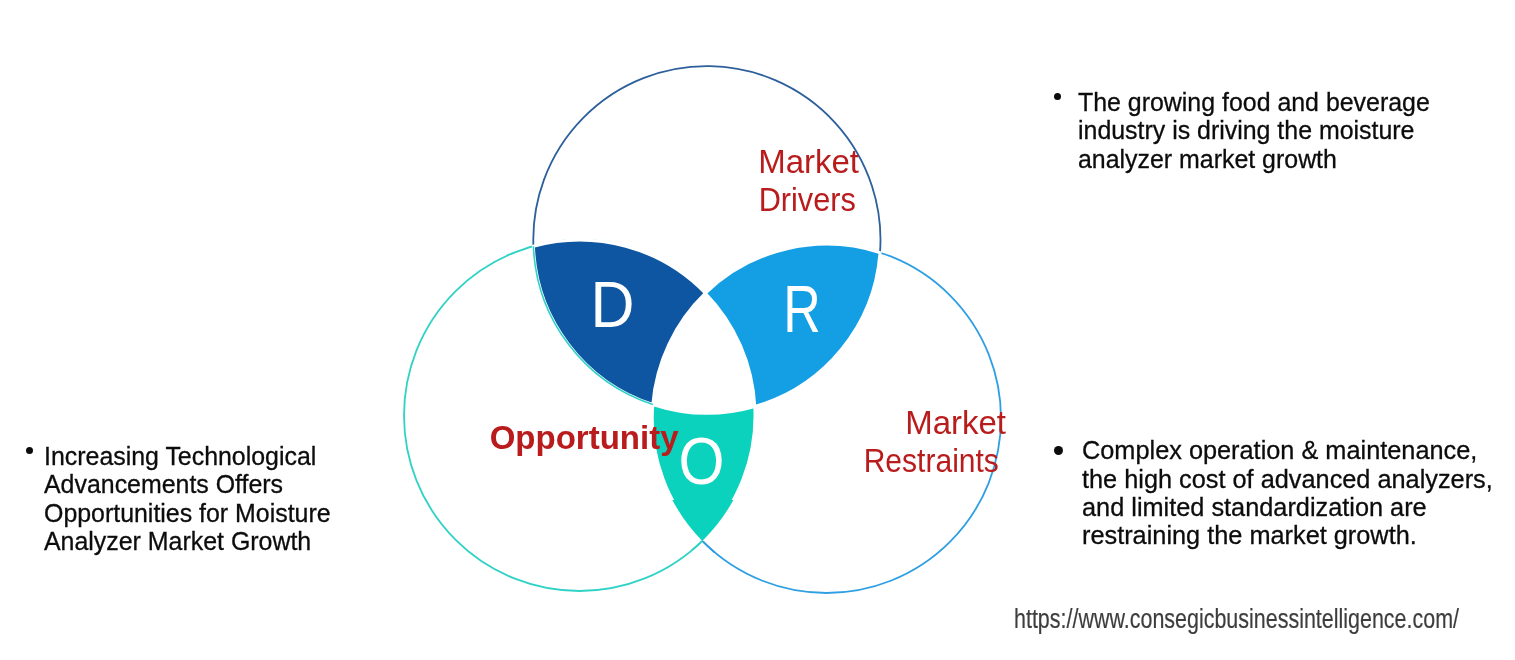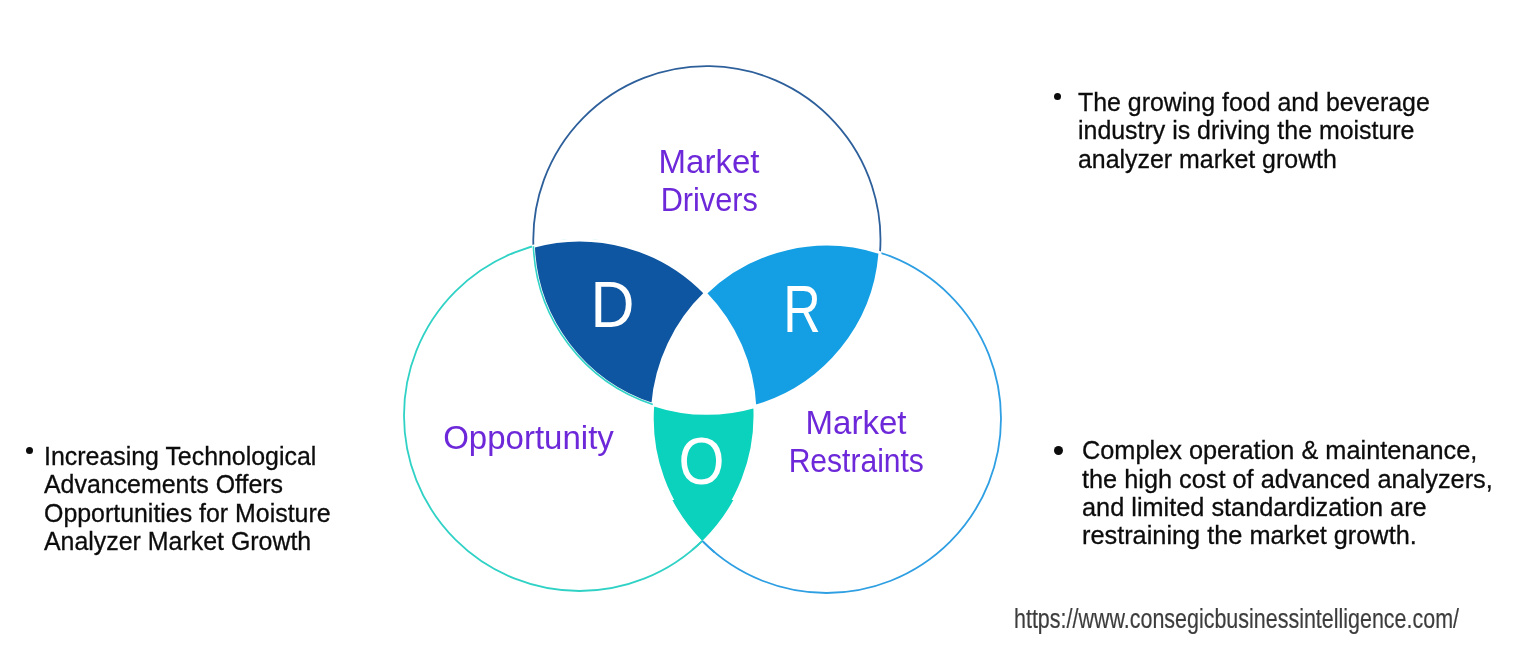--- a/index.html
+++ b/index.html
@@ -1,18 +1,18 @@
 <!DOCTYPE html>
 <html><head><meta charset="utf-8">
 <style>
   html,body { margin:0; padding:0; background:#ffffff; }
   body { width:1515px; height:660px; position:relative; overflow:hidden;
          font-family:"Liberation Sans", sans-serif; }
-  .lbl { position:absolute; color:#6d28d9; font-size:33px; line-height:38px;
-          text-align:center; white-space:nowrap; }
+  .lbl { position:absolute; color:#b91c1c; font-size:33px; line-height:38px;
+          text-align:right; white-space:nowrap; }
   .lbl span { display:inline-block; }
   .blt { position:absolute; background:#0c0c0c; border-radius:50%; }
   .txt { position:absolute; color:#0c0c0c; font-size:26.5px; line-height:28.3px; -webkit-text-stroke:0.3px #0c0c0c;
           white-space:nowrap; transform:scaleX(0.94); transform-origin:left top; }
 </style></head>
 <body>
 <svg width="1515" height="660" viewBox="0 0 1515 660" style="position:absolute;left:0;top:0">
   <circle cx="579.5" cy="415.5" r="175.5" fill="none" stroke="#30d2c6" stroke-width="1.8"></circle>
   <circle cx="826.6" cy="418.6" r="174.4" fill="none" stroke="#2f9fe3" stroke-width="1.8"></circle>
   <path d="M 533.4 246.2 A 173.6 173.6 0 1 1 880.0 252.6" fill="none" stroke="#2d5f9b" stroke-width="1.8"></path>
@@ -25,21 +25,21 @@
   <path d="M 652.8 404.5 A 173.6 173.6 0 0 0 754.8 406.5 A 175.5 175.5 0 0 1 702.3 540.9 A 174.4 174.4 0 0 1 652.8 404.5 Z" fill="#0bd2bc" clip-path="url(#tip)"></path>
   <path d="M 533.4 246.2 A 173.6 173.6 0 0 0 652.8 404.5" fill="none" stroke="#30d2c6" stroke-width="1.6"></path>
   <path d="M 702.3 540.9 A 175.5 175.5 0 0 1 692.3 549.9" fill="none" stroke="#30d2c6" stroke-width="1.8"></path>
   <path d="M 702.3 540.9 A 174.4 174.4 0 0 0 714.5 552.2" fill="none" stroke="#2f9fe3" stroke-width="1.8"></path>
   <text x="612.6" y="327" font-size="65" fill="#ffffff" text-anchor="middle" textLength="44" lengthAdjust="spacingAndGlyphs">D</text>
   <text x="802" y="332" font-size="66" fill="#ffffff" text-anchor="middle" textLength="37.5" lengthAdjust="spacingAndGlyphs">R</text>
   <text x="701.5" y="483.5" font-size="67" fill="#ffffff" text-anchor="middle" textLength="46" lengthAdjust="spacingAndGlyphs">O</text>
 </svg>
 
 <div class="lbl" style="left:559px; top:142.6px; width:300px;">Market<br><span style="transform:scaleX(0.93)">Drivers</span></div>
-<div class="lbl" style="left:378.5px; top:418.6px; width:300px;">Opportunity</div>
+<div class="lbl" style="left:378.5px; top:418.6px; width:300px;font-weight:bold;">Opportunity</div>
 <div class="lbl" style="left:706px; top:403.6px; width:300px;">Market<br><span style="transform:scaleX(0.91)">Restraints</span></div>
 
 <div class="blt" style="left:26px; top:447px; width:7px; height:7px;"></div>
 <div class="txt" style="left:43.5px; top:442.2px;">Increasing Technological<br>Advancements Offers<br>Opportunities for Moisture<br>Analyzer Market Growth</div>
 
 <div class="blt" style="left:1054px; top:92.8px; width:7px; height:7px;"></div>
 <div class="txt" style="left:1078px; top:88px;">The growing food and beverage<br>industry is driving the moisture<br>analyzer market growth</div>
 
 <div class="blt" style="left:1053.5px; top:446.3px; width:9px; height:9px;"></div>
 <div class="txt" style="left:1081.6px; top:436.4px; transform:scaleX(0.955);">Complex operation &amp; maintenance,<br>the high cost of advanced analyzers,<br>and limited standardization are<br>restraining the market growth.</div>

